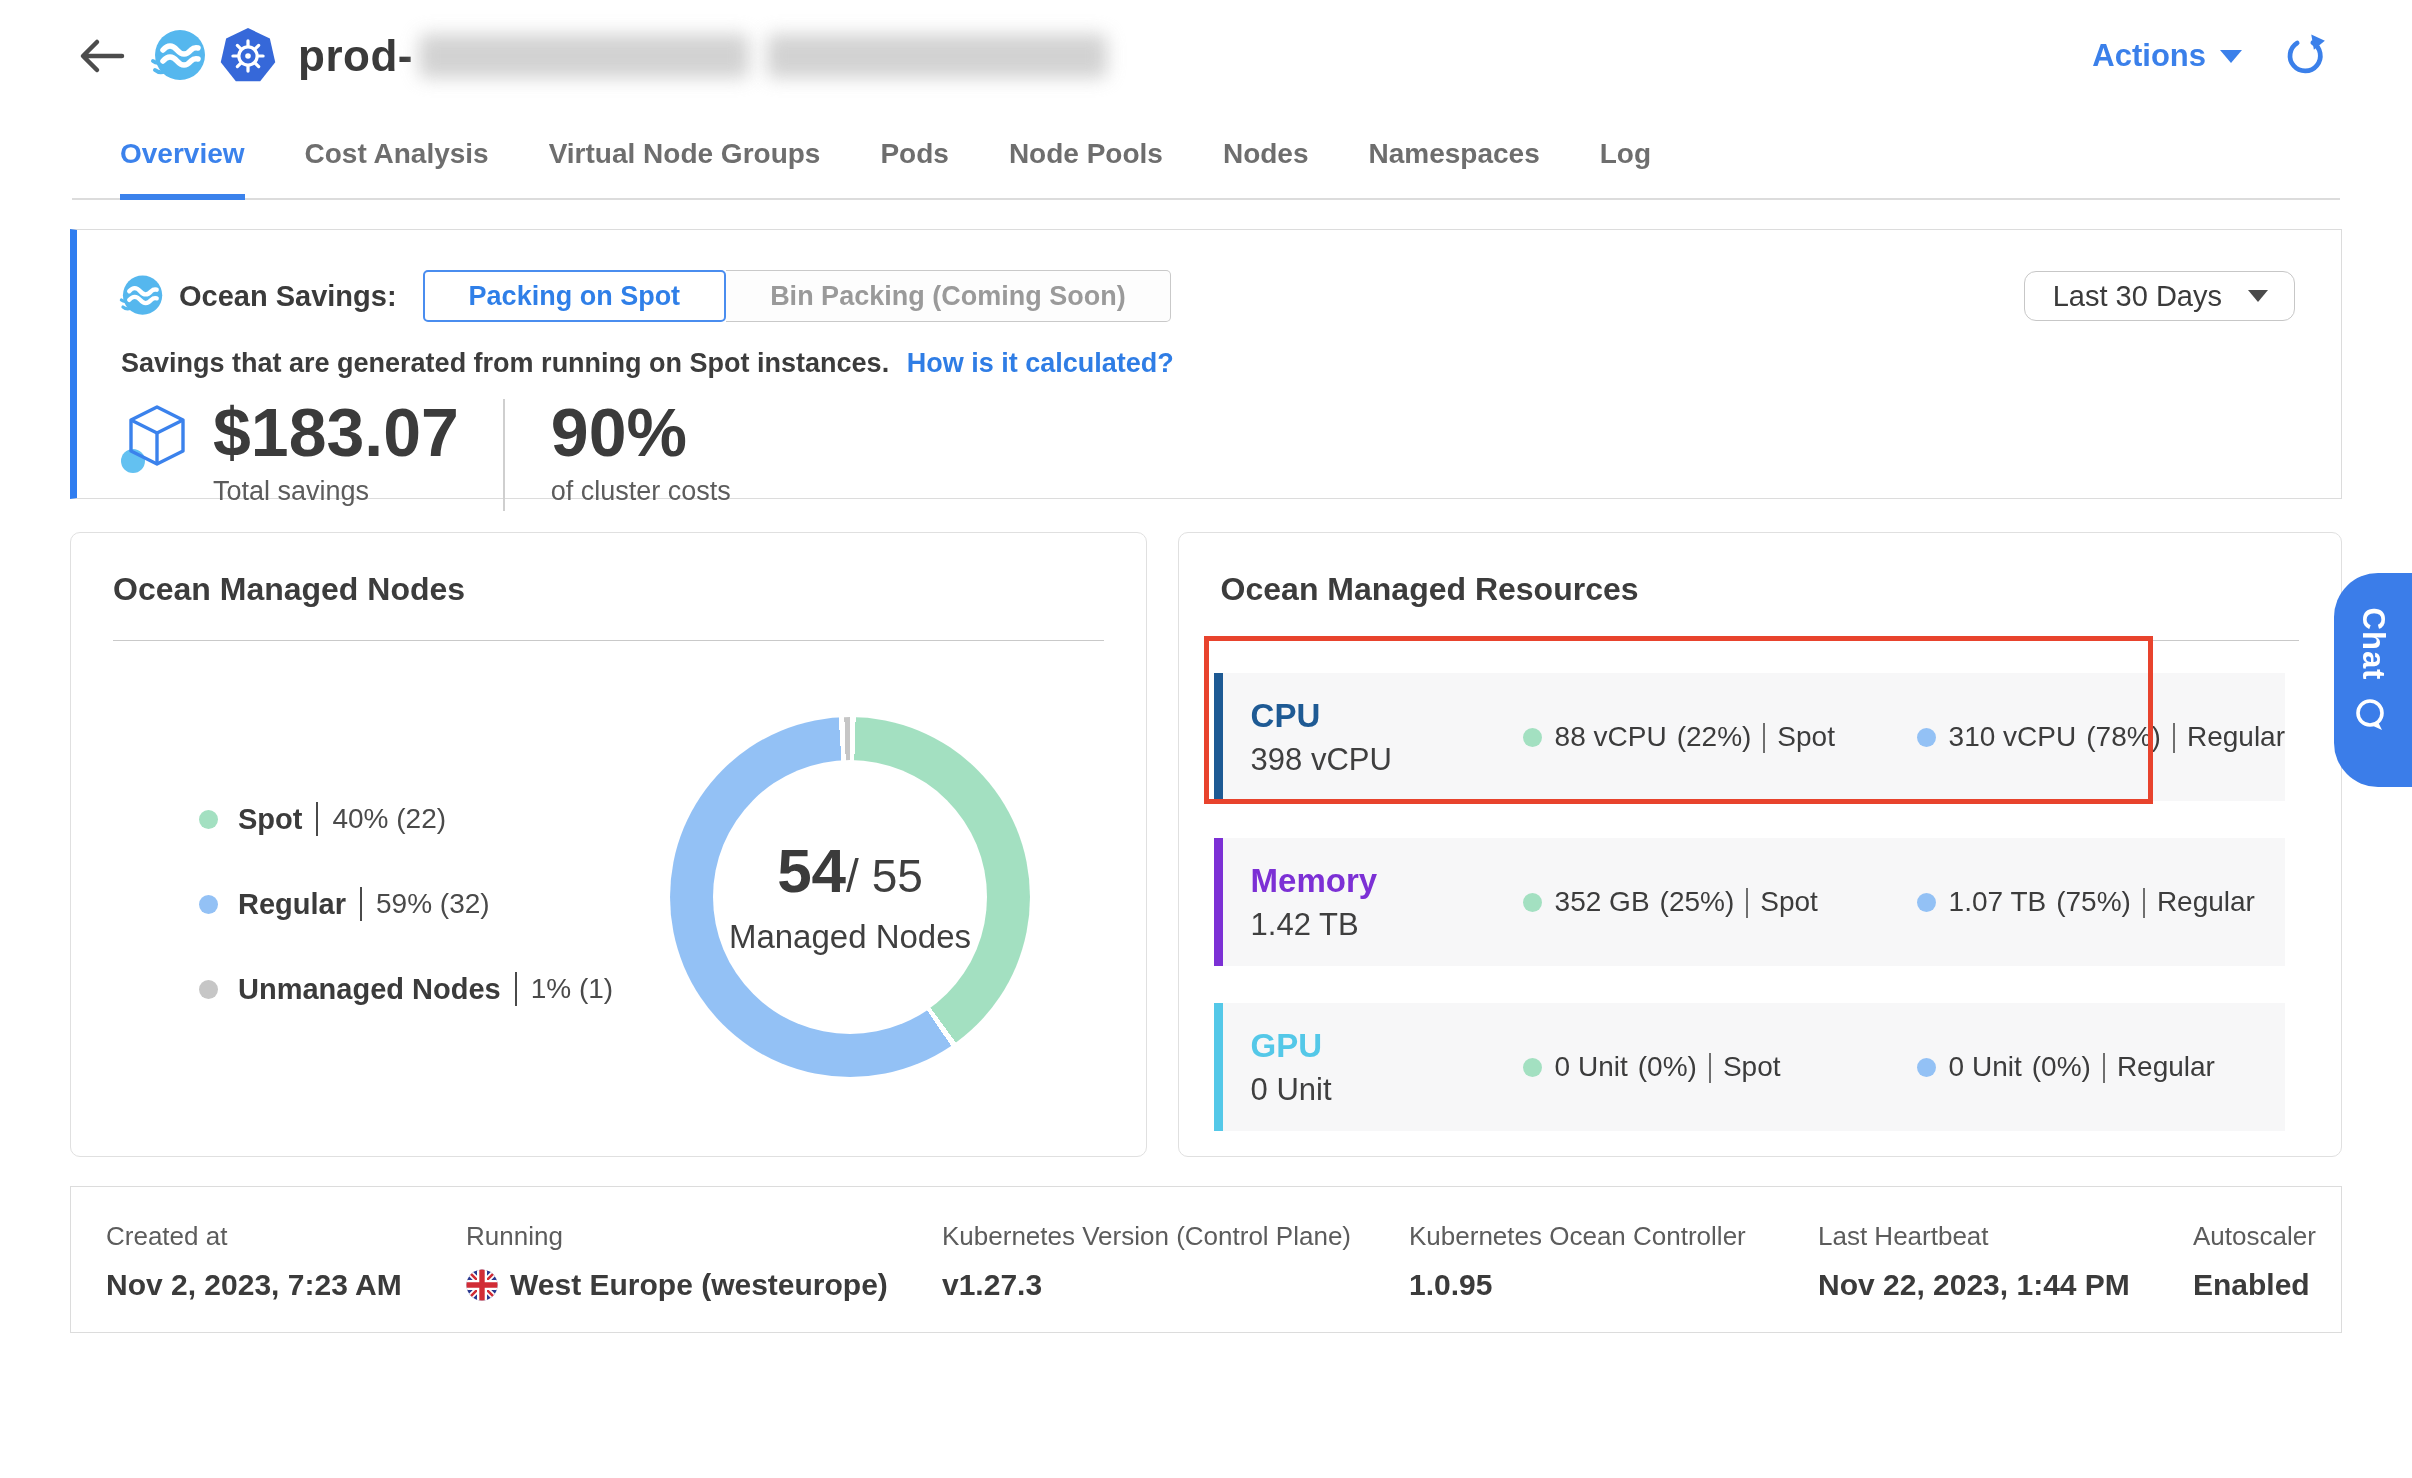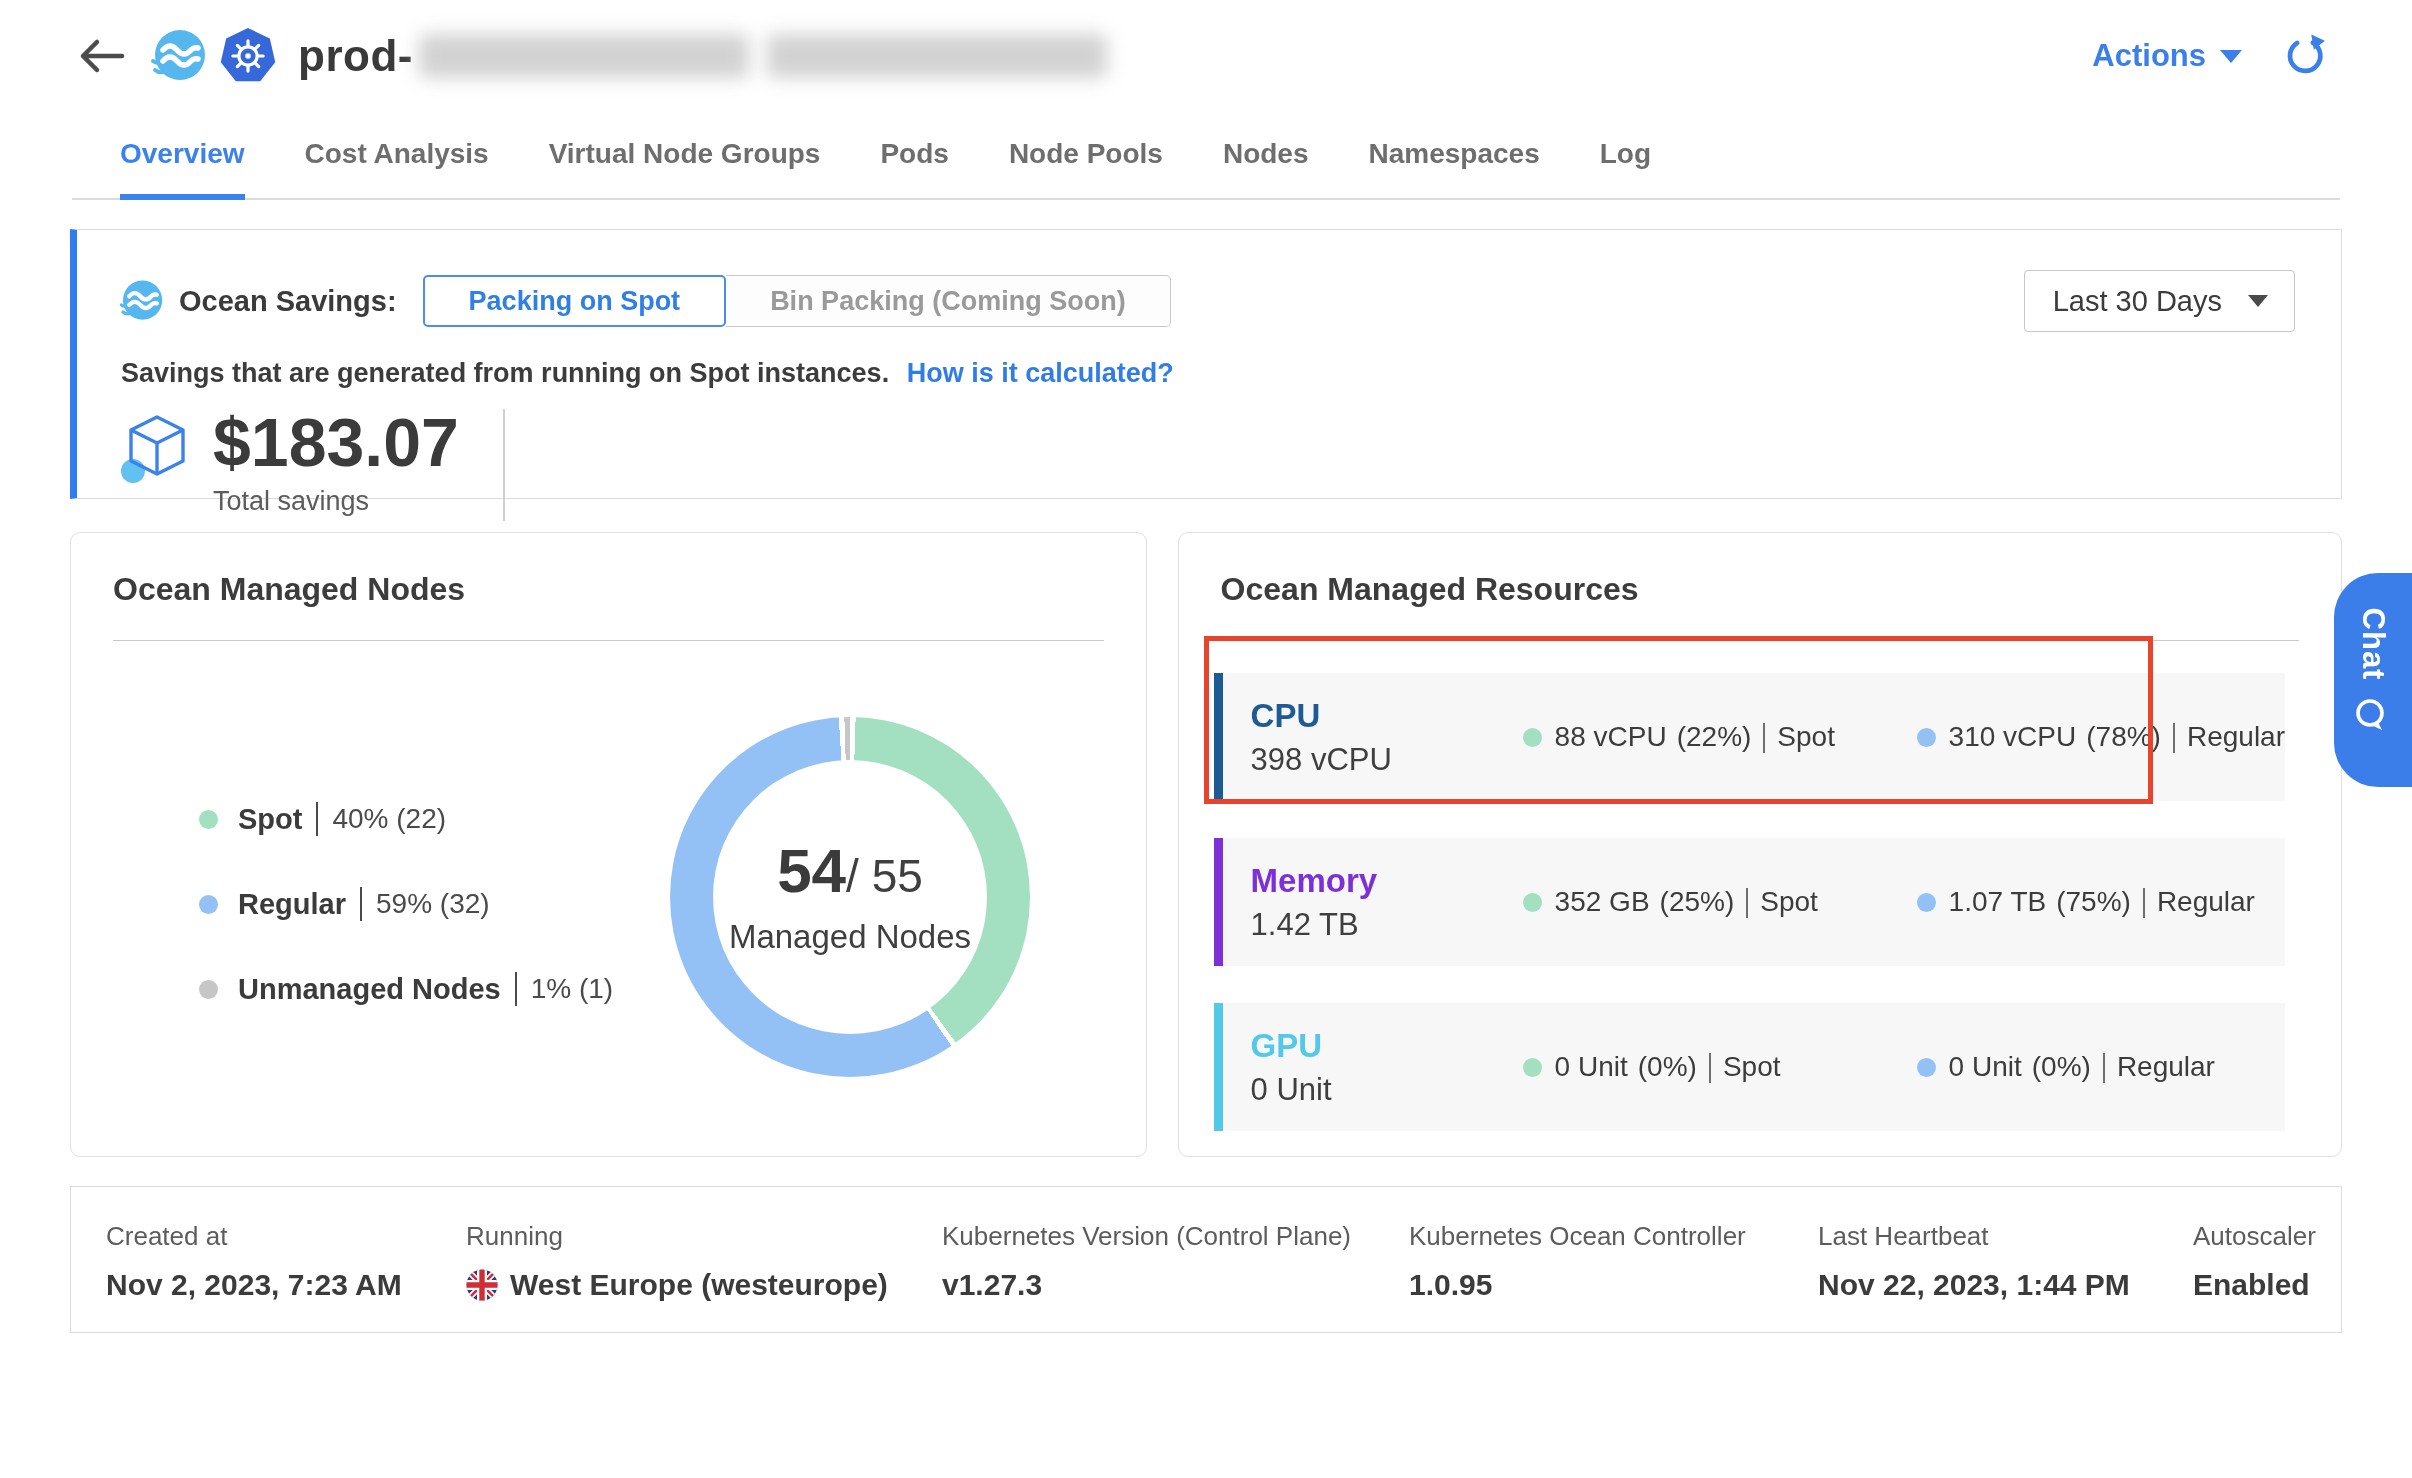--- a/index.html
+++ b/index.html
@@ -28,21 +28,21 @@
 
   
   .savings-panel { position:relative; margin:29px 70px 0 70px; height:270px; border:1px solid #dcdcdc; border-left:7px solid #2f7df0; padding:40px 46px 0 42px; }
   .savings-row1 { display:flex; align-items:center; }
   .mini-logo { width:44px; height:44px; flex:none; }
   .savings-label { font-size:29px; font-weight:bold; color:#3b3b3b; margin-left:16px; }
   .segmented { display:flex; margin-left:26px; }
   .seg-btn { font-family:inherit; font-size:27px; height:52px; padding:0 44px; cursor:pointer; background:#fff; }
   .seg-btn.active { border:2px solid #4a8def; border-radius:5px; color:#2f7fe8; font-weight:bold; position:relative; z-index:1; }
   .seg-btn.disabled { border:1px solid #c9c9c9; border-left:none; border-radius:0 5px 5px 0; color:#9a9a9a; font-weight:bold; background:#fdfdfd; }
-  .range-dd { margin-left:auto; display:flex; align-items:center; gap:26px; height:62px; padding:0 26px 0 28px; border:1px solid #c7c7c7; border-radius:4px; background:#fff; font-family:inherit; font-size:29px; color:#3b3b3b; cursor:pointer; }
+  .range-dd { margin-left:auto; display:flex; align-items:center; gap:26px; height:50px; padding:0 26px 0 28px; border:1px solid #c7c7c7; border-radius:12px; background:#fff; font-family:inherit; font-size:29px; color:#3b3b3b; cursor:pointer; }
   .caret-down.sm { border-left-width:10px; border-right-width:10px; border-top-width:12px; border-top-color:#4a4a4a; }
   .savings-row2 { margin:26px 0 0 2px; font-size:27px; font-weight:bold; color:#3c3c3c; }
   .calc-link { color:#2f7de5; margin-left:10px; cursor:pointer; text-decoration:none; }
   .savings-row3 { display:flex; align-items:flex-start; margin-top:18px; }
   .cube-icon { width:76px; height:78px; margin:4px 18px 0 0; flex:none; }
   .metric .metric-value { font-size:68px; font-weight:bold; color:#3b3b3b; line-height:1.05; }
   .metric .metric-label { font-size:27px; color:#5c5c5c; margin-top:8px; }
   .v-divider { width:2px; height:112px; background:#cfcfcf; margin:2px 46px 0 44px; }
 
   
@@ -184,20 +184,24 @@
           <polygon points="38,6 64,19 64,50 38,63 12,50 12,19"></polygon>
           <polyline points="12,19 38,32 64,19"></polyline>
           <line x1="38" y1="32" x2="38" y2="63"></line>
         </g>
       </svg>
       <div class="metric">
         <div class="metric-value">$183.07</div>
         <div class="metric-label">Total savings</div>
       </div>
       <div class="v-divider"></div>
+      <div class="metric">
+        <div class="metric-value">90%</div>
+        <div class="metric-label">of cluster costs</div>
+      </div>
     </div>
   </section>
 
   <div class="cards">
 
     <section class="card">
       <h2 class="card-title">Ocean Managed Nodes</h2>
       <hr class="card-hr">
       <div class="legend">
         <div class="legend-item">

